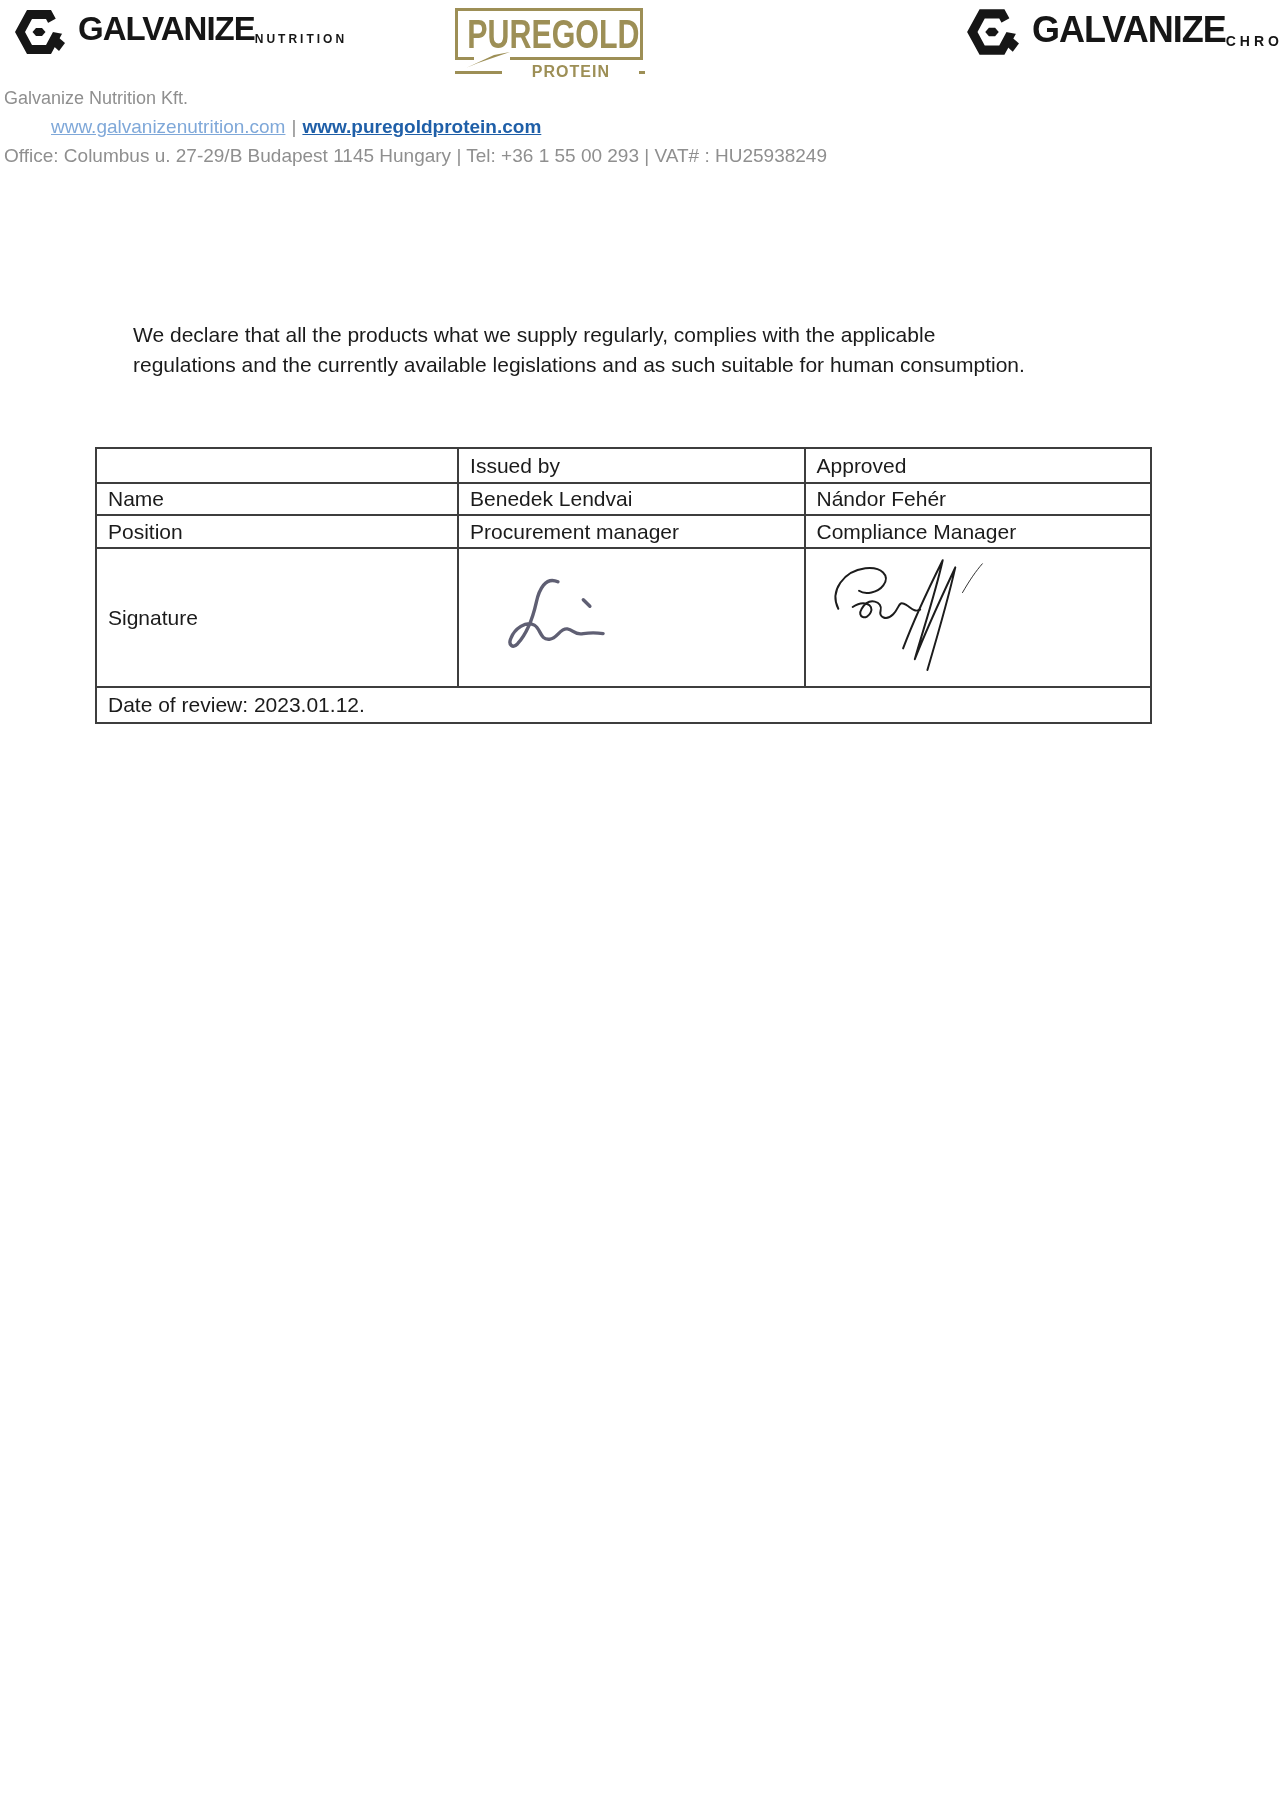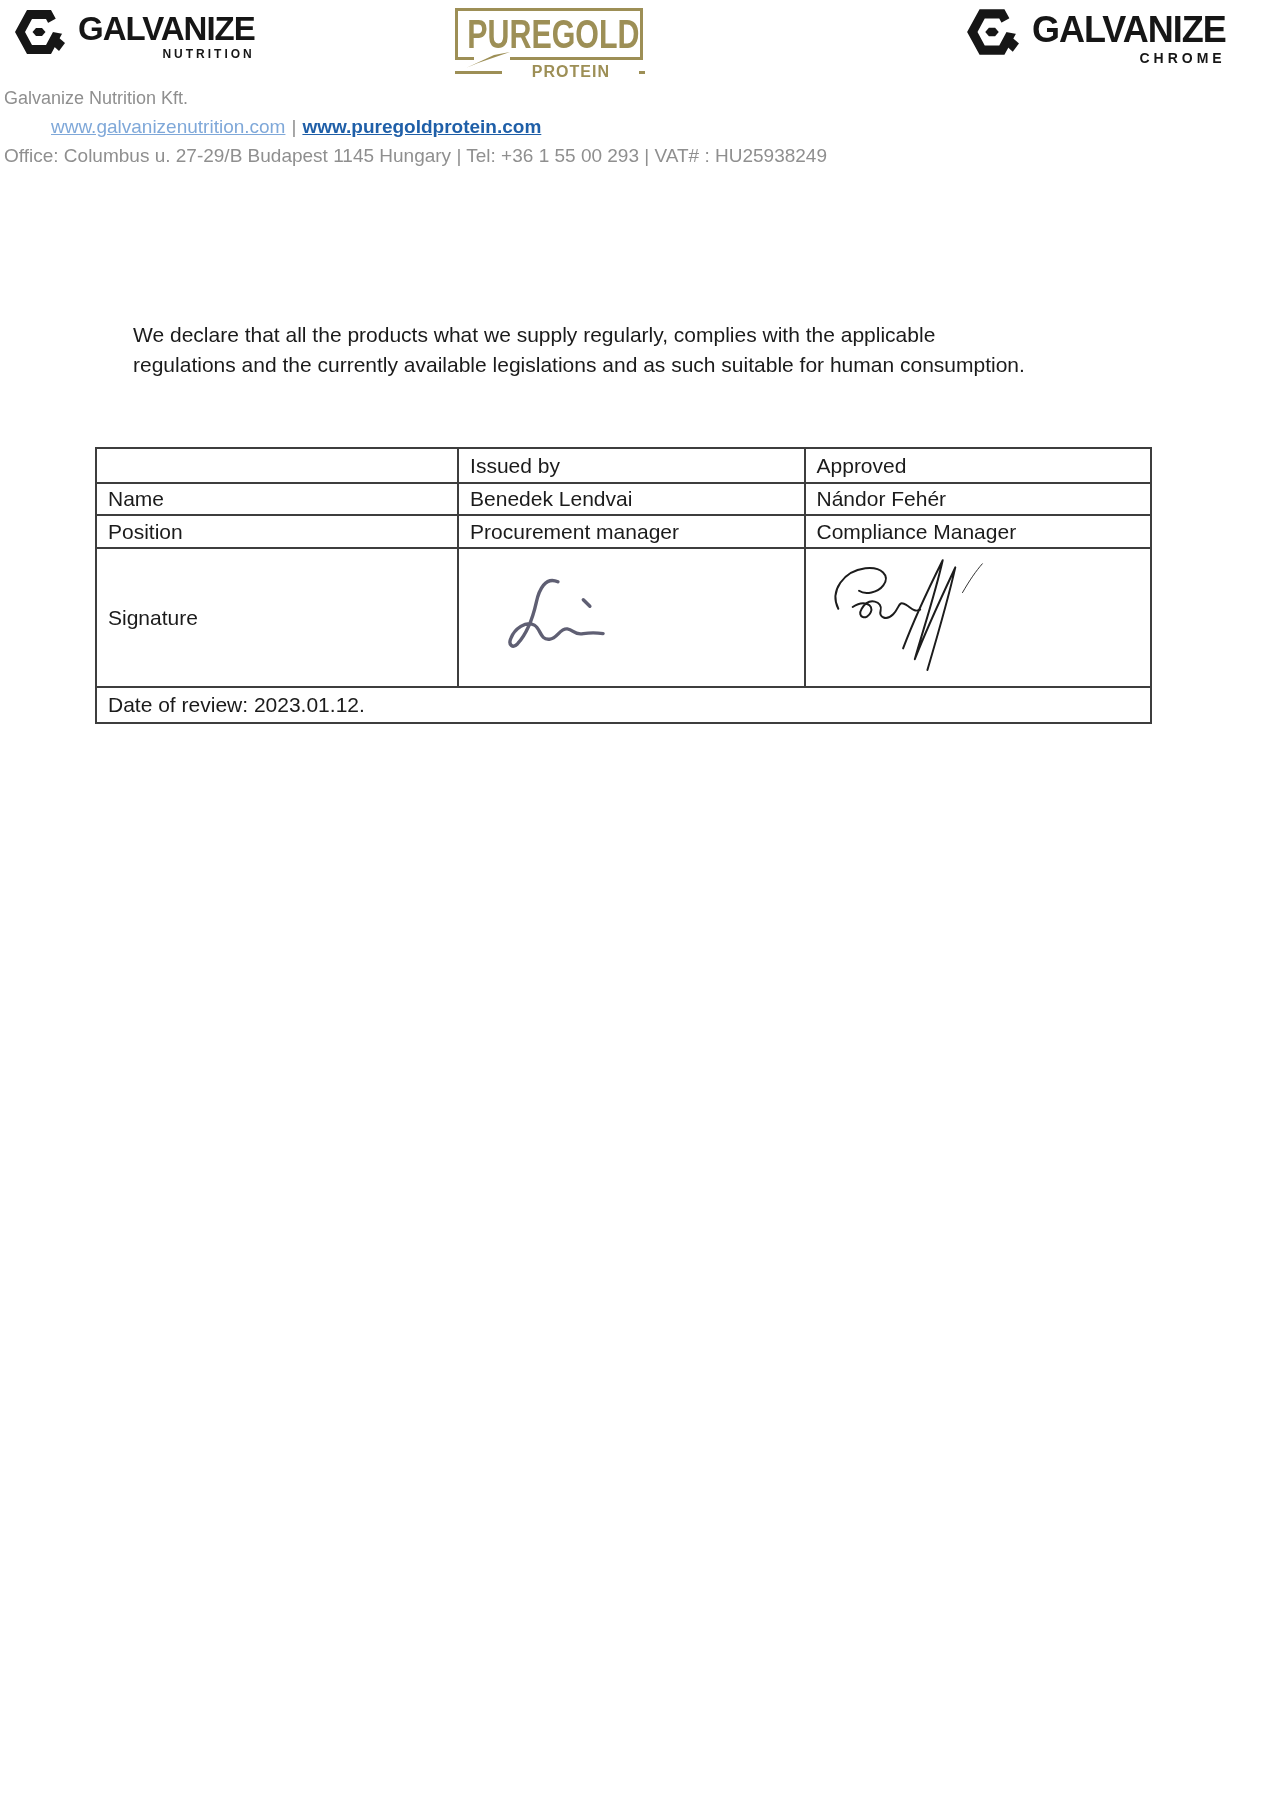--- a/index.html
+++ b/index.html
@@ -22,21 +22,21 @@
     background:#ffffff;
     color:var(--ink);
     overflow:hidden;
   }
 
   
   .logo-galvanize{position:absolute;top:8px;display:flex;align-items:flex-start;gap:12px;}
   .logo-galvanize.nutrition{left:12px;}
   .logo-galvanize.chrome{left:964px;}
   .hex-icon{flex:0 0 auto;}
-  .brand-col{display:flex;flex-direction:column;align-items:flex-end;margin-top:4px;}
+  .brand-col{display:flex;align-items:flex-end;margin-top:4px;}
   .brand-main{font-weight:800;color:var(--logo-black);letter-spacing:-1px;line-height:1;}
   .nutrition .brand-main{font-size:33px;}
   .chrome .brand-main{font-size:36px;}
   .brand-sub{font-weight:700;color:var(--logo-black);line-height:1;margin-top:3px;}
   .nutrition .brand-sub{font-size:12px;letter-spacing:3px;}
   .chrome .brand-sub{font-size:14px;letter-spacing:4px;}
 
   .logo-puregold{position:absolute;left:455px;top:8px;width:190px;}
   .pg-box{
     position:relative;width:188px;height:52px;

